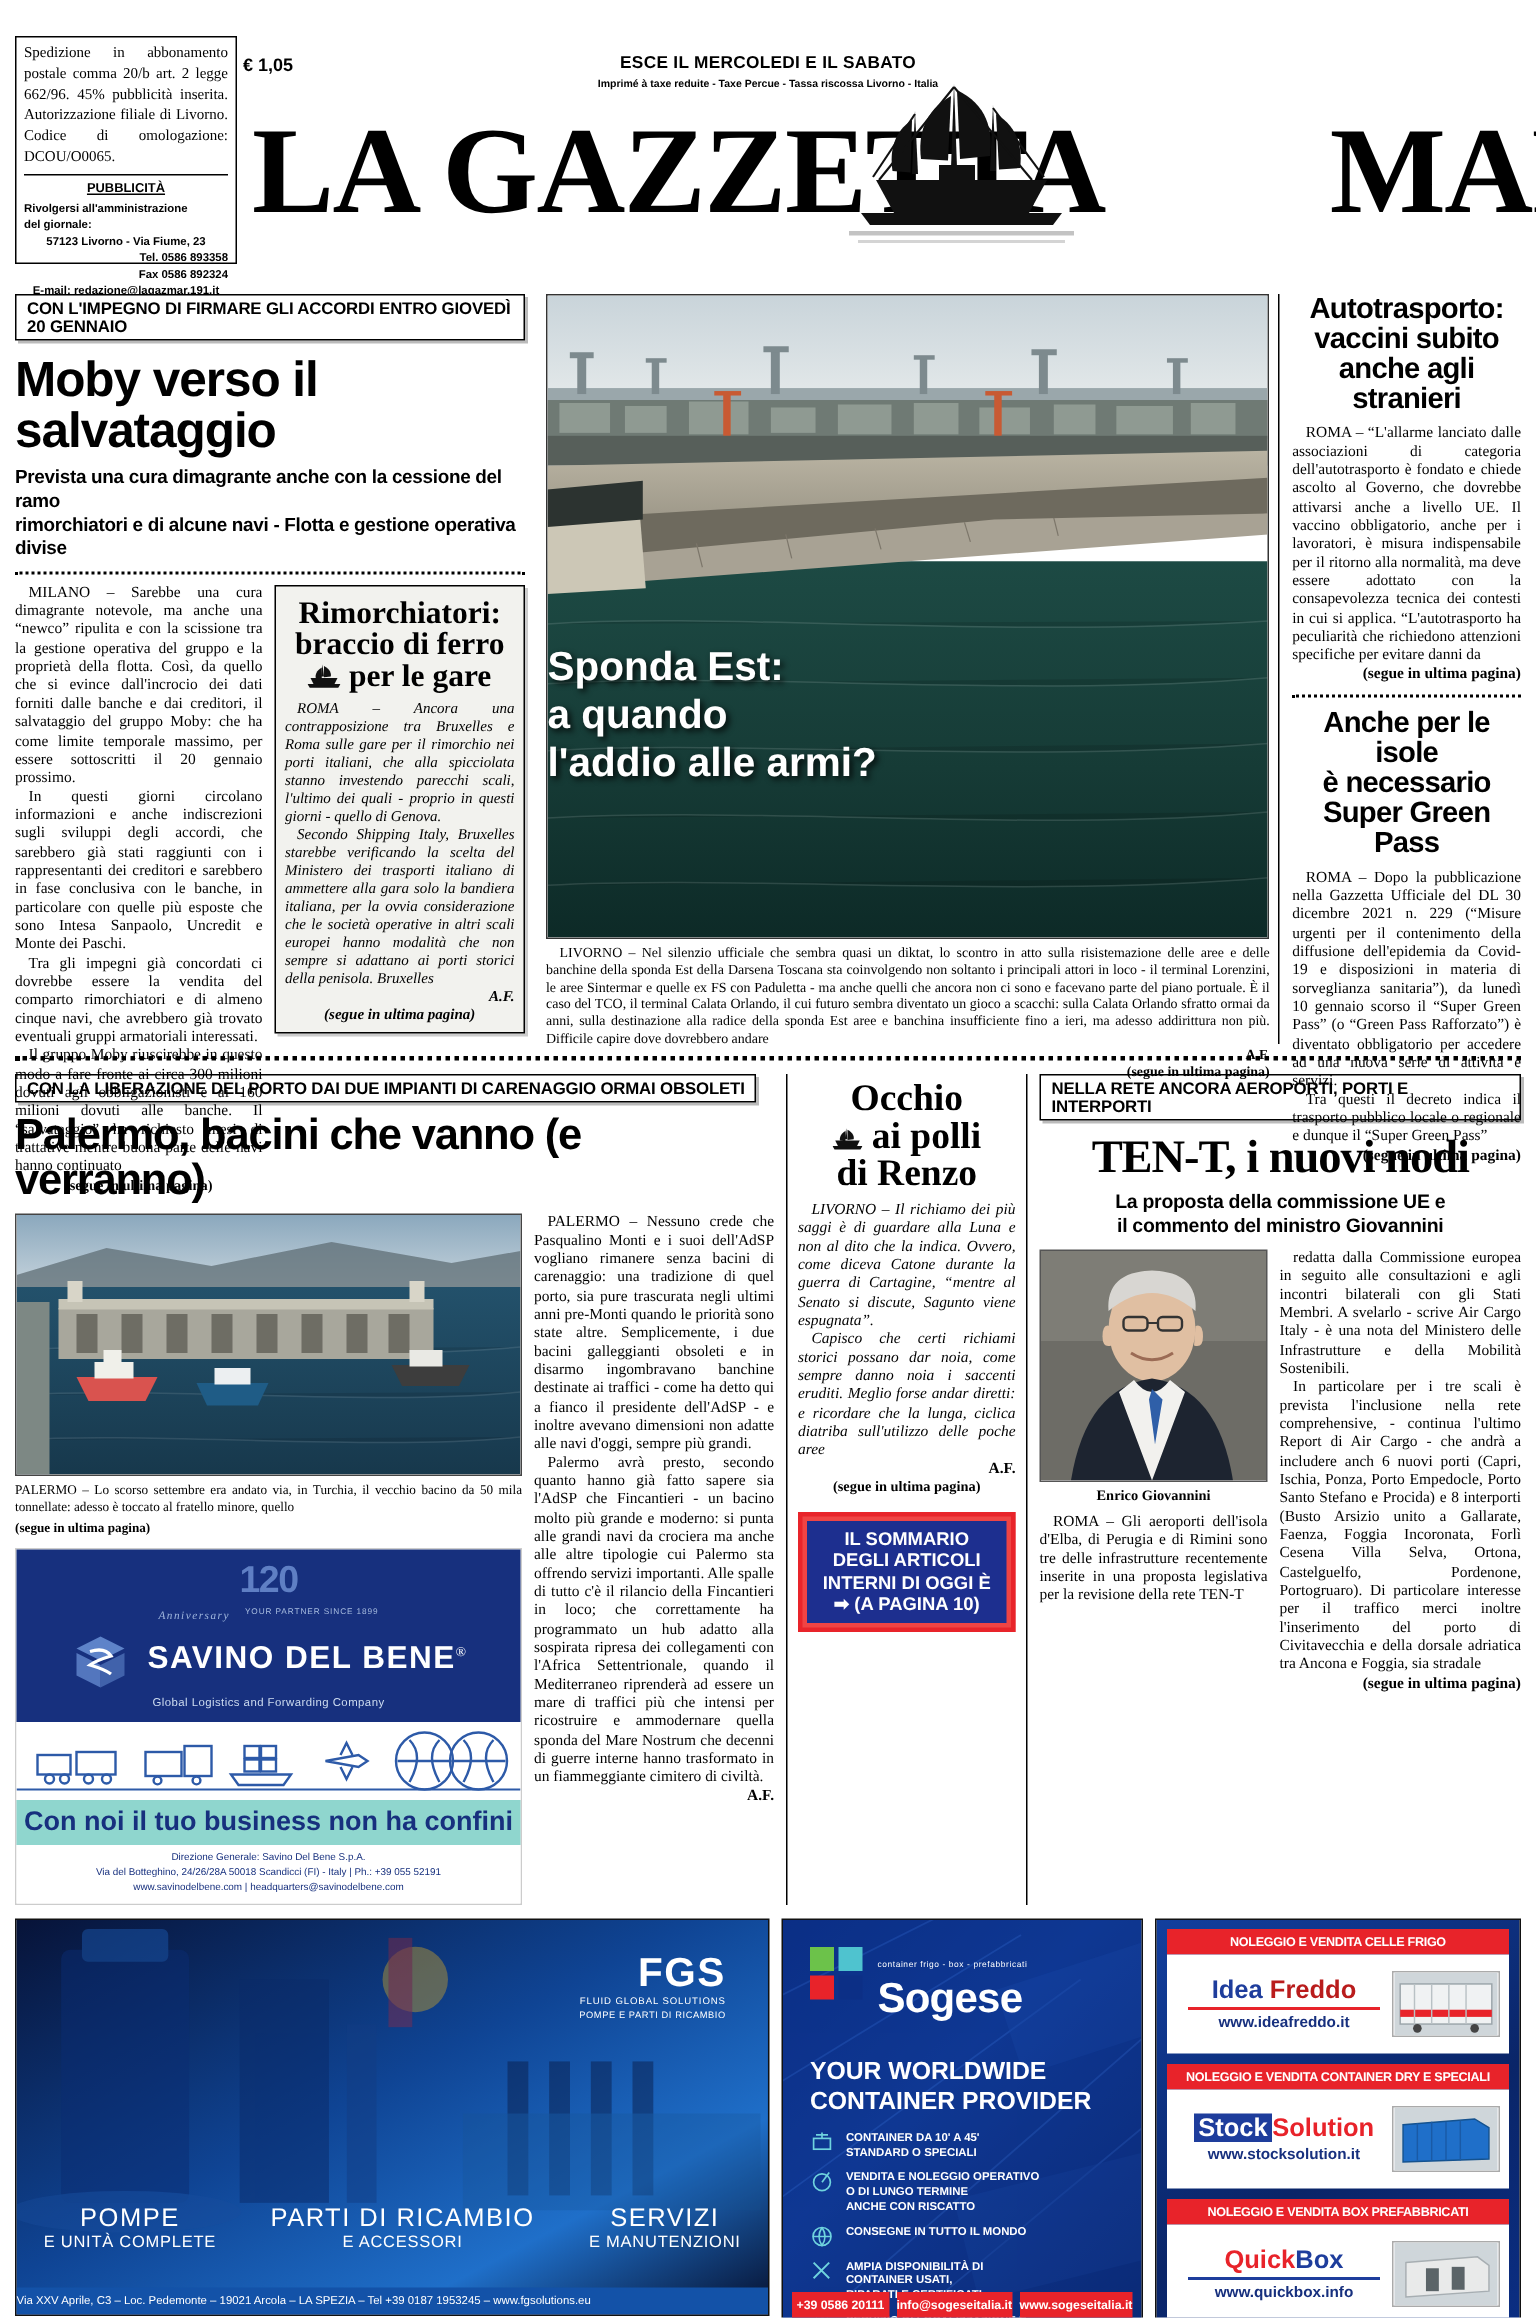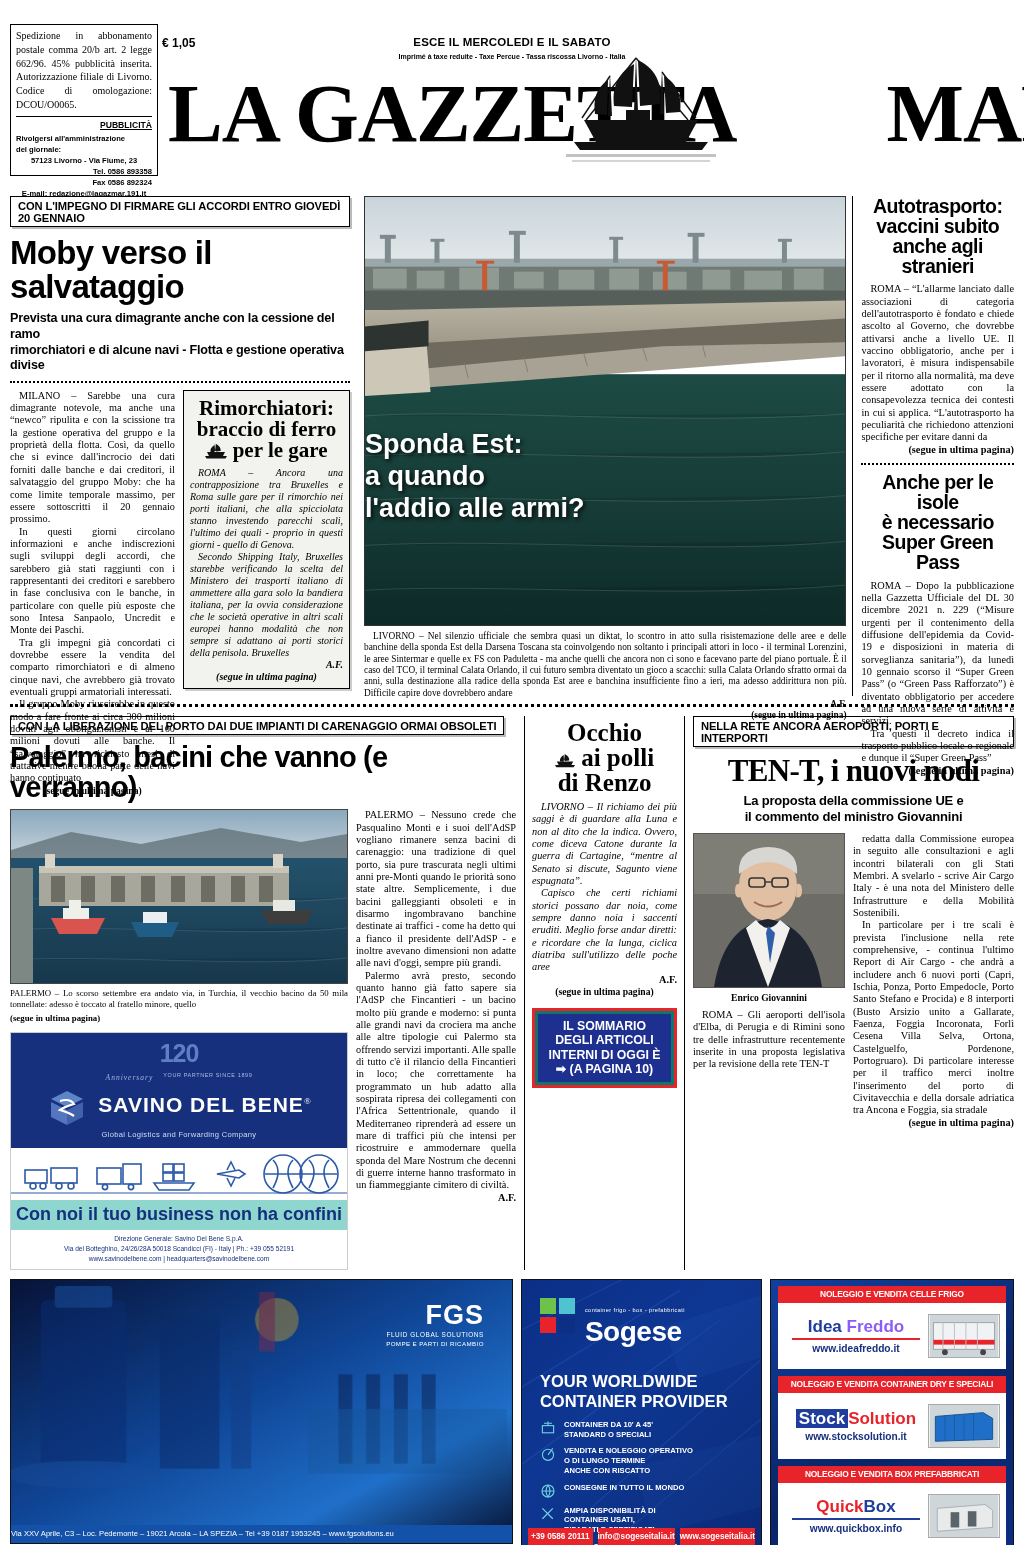--- a/index.html
+++ b/index.html
@@ -15,21 +15,21 @@
 
   
   .masthead { position:relative; height:196px; }
   .mh-left {
     position:absolute; left:0; top:24px; width:148px; height:152px;
     border:1px solid #000; padding:4px 5px;
     font-family:"Liberation Serif", serif;
   }
   .mh-left .lic { font-size:10px; line-height:1.38; text-align:justify; }
   .mh-rule { border-top:1px solid #000; margin:4px 0 3px; }
-  .mh-left .pub { text-align:right; font-family:"Liberation Sans", sans-serif;
+  .mh-left .pub { text-align:center; font-family:"Liberation Sans", sans-serif;
     font-weight:bold; font-size:8.6px; text-decoration:underline; margin-bottom:3px;}
   .mh-left .adm { font-family:"Liberation Sans", sans-serif; font-weight:bold;
     font-size:7.6px; line-height:1.45; }
   .mh-left .adm .c { text-align:center; }
   .mh-left .adm .r { text-align:right; }
   .mh-left .sub { font-family:"Liberation Sans", sans-serif; font-weight:bold;
     font-size:7.4px; line-height:1.4; text-align:justify; }
 
   .price { position:absolute; left:152px; top:36px; font-family:"Liberation Sans",sans-serif;
     font-weight:bold; font-size:12px; }
@@ -119,21 +119,21 @@
     font-size:29px; line-height:1.02; margin:8px 0 0; letter-spacing:-0.8px; }
 
   
   .tent-flex { display:flex; gap:8px; margin-top:8px; }
   .tent-photo { width:152px; }
   .tent-img { width:152px; height:155px; border:1px solid #555; overflow:hidden; position:relative;}
   .tent-cap { text-align:center; font-weight:bold; font-size:9.6px; margin-top:4px; }
   .tent-body { width:161px; }
 
   
-  .sommario { border:3px solid #e8242a; background:#0f766e; padding:3px; margin:10px 0 0; }
+  .sommario { border:3px solid #e8242a; background:#ef4444; padding:3px; margin:10px 0 0; }
   .sommario-in { background:#1d2f8f; color:#fff; text-align:center;
     font-family:"Liberation Sans", sans-serif; font-weight:bold; font-size:12.3px;
     line-height:1.18; padding:5px 2px; }
 
   
   .ad-savino { border:1px solid #ccc; margin-top:9px; }
   .sdb-top { background:#17307e; padding:8px 0 9px; position:relative; text-align:center; }
   .sdb-120 { color:#5f7fc4; font-family:"Liberation Sans",sans-serif; font-weight:bold;
     font-size:25px; line-height:1; letter-spacing:-1px; }
   .sdb-ann { color:#9fb6dd; font-size:7.5px; font-style:italic; letter-spacing:1px; }
@@ -656,20 +656,34 @@
             <rect x="300" y="130" width="200" height="65" fill="#18528f" opacity=".55"></rect>
             <circle cx="268" cy="40" r="22" fill="#e8b21f" opacity=".75"></circle>
             <rect x="250" y="12" width="16" height="60" fill="#c9212b" opacity=".6"></rect>
           </g>
         </svg>
         <div class="fgs-logo">
           <div style="font-family:'Liberation Sans',sans-serif;font-weight:bold;font-size:27px;letter-spacing:1px">FGS</div>
           <div style="font-family:'Liberation Sans',sans-serif;font-size:6.4px;letter-spacing:.6px">FLUID GLOBAL SOLUTIONS</div>
           <div style="font-family:'Liberation Sans',sans-serif;font-size:6.2px;letter-spacing:.4px;margin-top:2px">POMPE E PARTI DI RICAMBIO</div>
         </div>
+        <div class="fgs-words">
+          <div>
+            <div class="w1">POMPE</div>
+            <div class="w2">E UNITÀ COMPLETE</div>
+          </div>
+          <div>
+            <div class="w1">PARTI DI RICAMBIO</div>
+            <div class="w2">E ACCESSORI</div>
+          </div>
+          <div>
+            <div class="w1">SERVIZI</div>
+            <div class="w2">E MANUTENZIONI</div>
+          </div>
+        </div>
         <div class="fgs-foot">Via XXV Aprile, C3 – Loc. Pedemonte – 19021 Arcola – LA SPEZIA – Tel +39 0187 1953245 – www.fgsolutions.eu</div>
       </div>
     </div>
 
     <div style="width:243px">
       <div class="ad-sogese">
         <svg width="100%" height="100%" viewBox="0 0 241 290" preserveAspectRatio="none" style="position:absolute;inset:0;opacity:.45">
           <rect width="241" height="290" fill="#0c2f86"></rect>
           <g stroke="#2f62c4" stroke-width="1.2" fill="none" opacity=".7">
             <path d="M-20 60 L120 -10 M-20 120 L160 10 M-20 200 L200 40 M0 290 L241 80 M60 290 L241 140"></path>
@@ -757,21 +771,21 @@
     </div>
 
     <div style="width:246px">
       <div class="ad-right">
         <div class="minibox">
           <div class="mb-title">NOLEGGIO E VENDITA CELLE FRIGO</div>
           <div class="mb-body">
             <div class="mb-left">
               <div class="mb-brand">
                 <span style="color:#1e3d9c">Idea</span>
-                <span style="color:#8b5cf6">Freddo</span>
+                <span style="color:#b91c1c">Freddo</span>
               </div>
               <div style="height:2px;background:#e8232a;margin:2px 8px 0"></div>
               <div class="mb-url">www.ideafreddo.it</div>
             </div>
             <svg class="mb-img" viewBox="0 0 72 44">
               <rect width="72" height="44" fill="#cfd6da"></rect>
               <rect x="4" y="8" width="64" height="28" fill="#f0f2f3" stroke="#9aa4a9"></rect>
               <rect x="4" y="26" width="64" height="5" fill="#e8232a"></rect>
               <g stroke="#b9c1c5">
                   <line x1="14" y1="8" x2="14" y2="36"></line>

